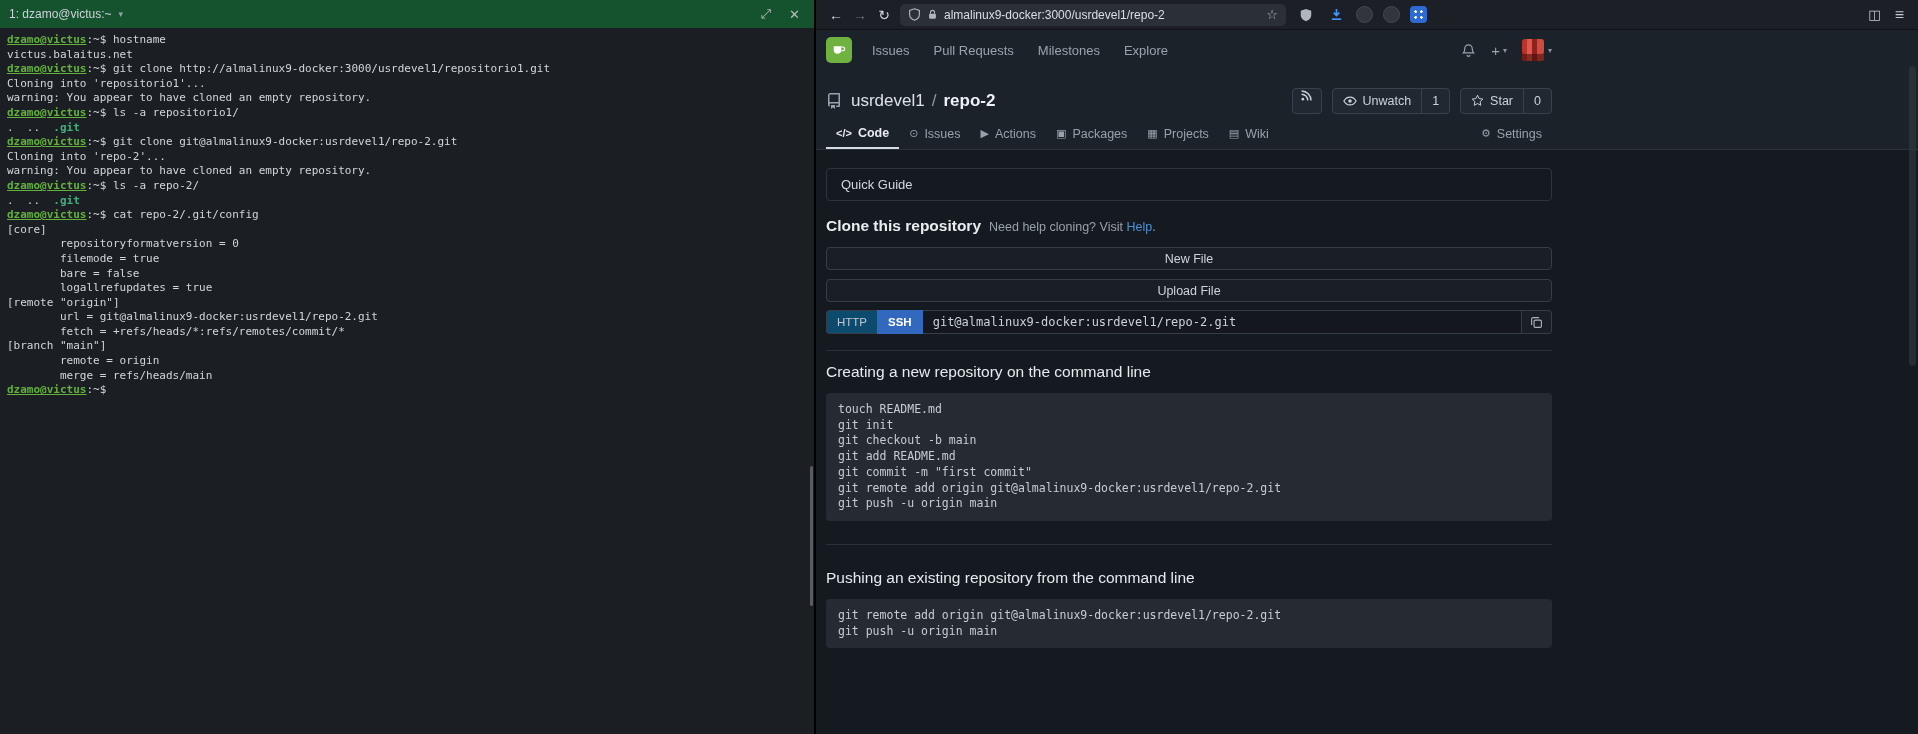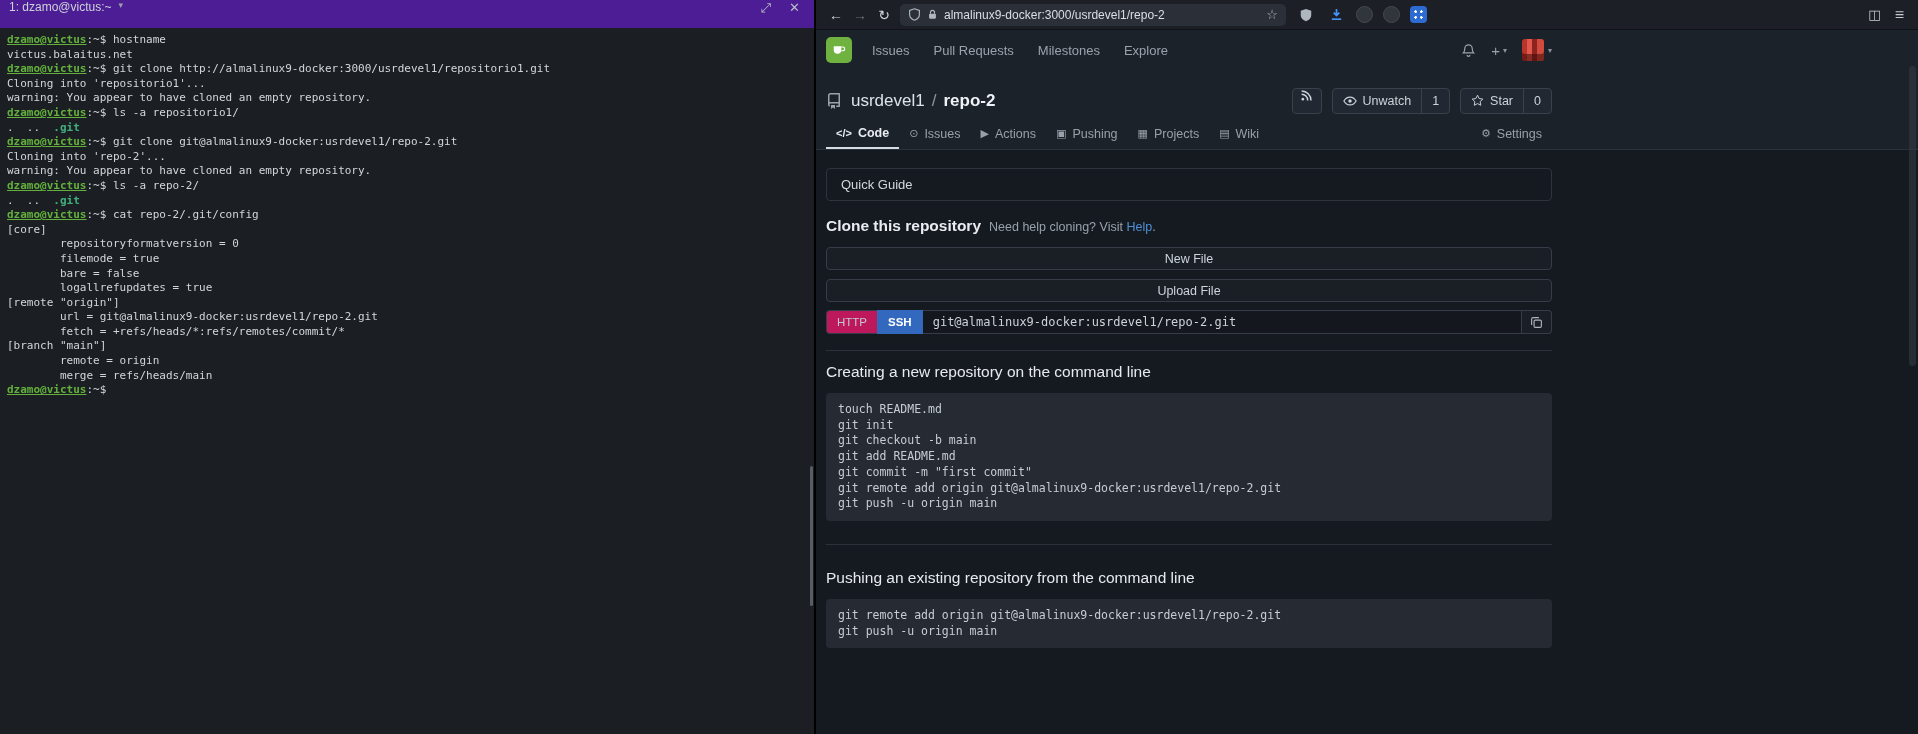--- a/index.html
+++ b/index.html
@@ -3,21 +3,21 @@
 <meta charset="utf-8">
 <style>
   * { margin:0; padding:0; box-sizing:border-box; }
   html,body { width:1918px; height:734px; background:#000; overflow:hidden;
               font-family:"Liberation Sans","DejaVu Sans",sans-serif; }
   .screen { display:flex; width:1918px; height:734px; }
 
   
   .terminal { width:816px; height:734px; background:#1b1f23; position:relative;
               border-right:2px solid #000; flex:none; }
-  .t-bar { height:28px; background:#4c1d95; display:flex; 
+  .t-bar { height:28px; background:#14532d; display:flex; align-items:center;
            padding:0 14px 0 9px; font-size:12px; color:#ced3d9; }
   .t-caret { margin-left:7px; font-size:9px; color:#9aa0a8; }
   .t-sp { flex:1; }
   .t-btn { color:#b9bfc6; font-size:13px; margin-left:18px; cursor:default; }
   .t-body { padding:5px 7px; font:11px/14.6px "DejaVu Sans Mono",monospace; color:#d2d6da; }
   .term-line { white-space:pre; height:14.6px; }
   .t-p  { color:var(--c-prompt,#63b03c); font-weight:700;text-decoration:underline; }
   .t-dir{ color:var(--c-dir,#40ae7c); font-weight:700; }
   .t-scroll { position:absolute; right:1px; top:466px; width:3px; height:140px;
               background:#575d64; border-radius:2px; }
@@ -92,21 +92,21 @@
   .clone-head { margin-top:16px; display:flex; align-items:baseline; }
   .clone-title { font-size:15.5px; font-weight:700; color:#e9ecf0; }
   .clone-help { font-size:12.5px; color:#99a1ab; margin-left:8px; }
   .lnk { color:var(--c-link,#4f90d5); cursor:pointer; }
   .wide-btn { margin-top:12px; height:23px; border:1px solid #363d48; border-radius:4px;
               background:#1a1f26; display:flex; align-items:center; justify-content:center;
               font-size:12.5px; color:#ced4dc; cursor:pointer; }
   .wide-btn + .wide-btn { margin-top:9px; }
   .clone-row { margin-top:8px; display:flex; height:24px; }
   .seg { display:flex; align-items:center; padding:0 10px; border:1px solid #363d48;
-         font-size:11.5px; color:#c2c8d0; background:#be185d; cursor:pointer; }
+         font-size:11.5px; color:#c2c8d0; background:#0c4a6e; cursor:pointer; }
   .seg.http { border-radius:4px 0 0 4px; border-right:none; }
   .seg.ssh { background:var(--c-ssh,#3268bd); border-color:var(--c-ssh,#3268bd);
              color:#fff; font-weight:600; }
   .clone-input { flex:1; display:flex; align-items:center; padding:0 10px;
                  background:#14181e; border:1px solid #363d48; border-left:none;
                  font:12px "DejaVu Sans Mono",monospace; color:#ccd2da; }
   .copy-btn { width:30px; display:flex; align-items:center; justify-content:center;
               border:1px solid #363d48; border-left:none; border-radius:0 4px 4px 0;
               background:#1a1f26; color:#aeb4bc; cursor:pointer; }
   .divider { margin-top:16px; border-top:1px solid #2b313a; }
@@ -286,21 +286,21 @@
             <span class="tab">
               <span class="tab-ic">⊙</span>
               <span>Issues</span>
             </span>
             <span class="tab">
               <span class="tab-ic">▶</span>
               <span>Actions</span>
             </span>
             <span class="tab">
               <span class="tab-ic">▣</span>
-              <span>Pushing</span>
+              <span>Packages</span>
             </span>
             <span class="tab">
               <span class="tab-ic">▦</span>
               <span>Projects</span>
             </span>
             <span class="tab">
               <span class="tab-ic">▤</span>
               <span>Wiki</span>
             </span>
             <span class="tab settings">

